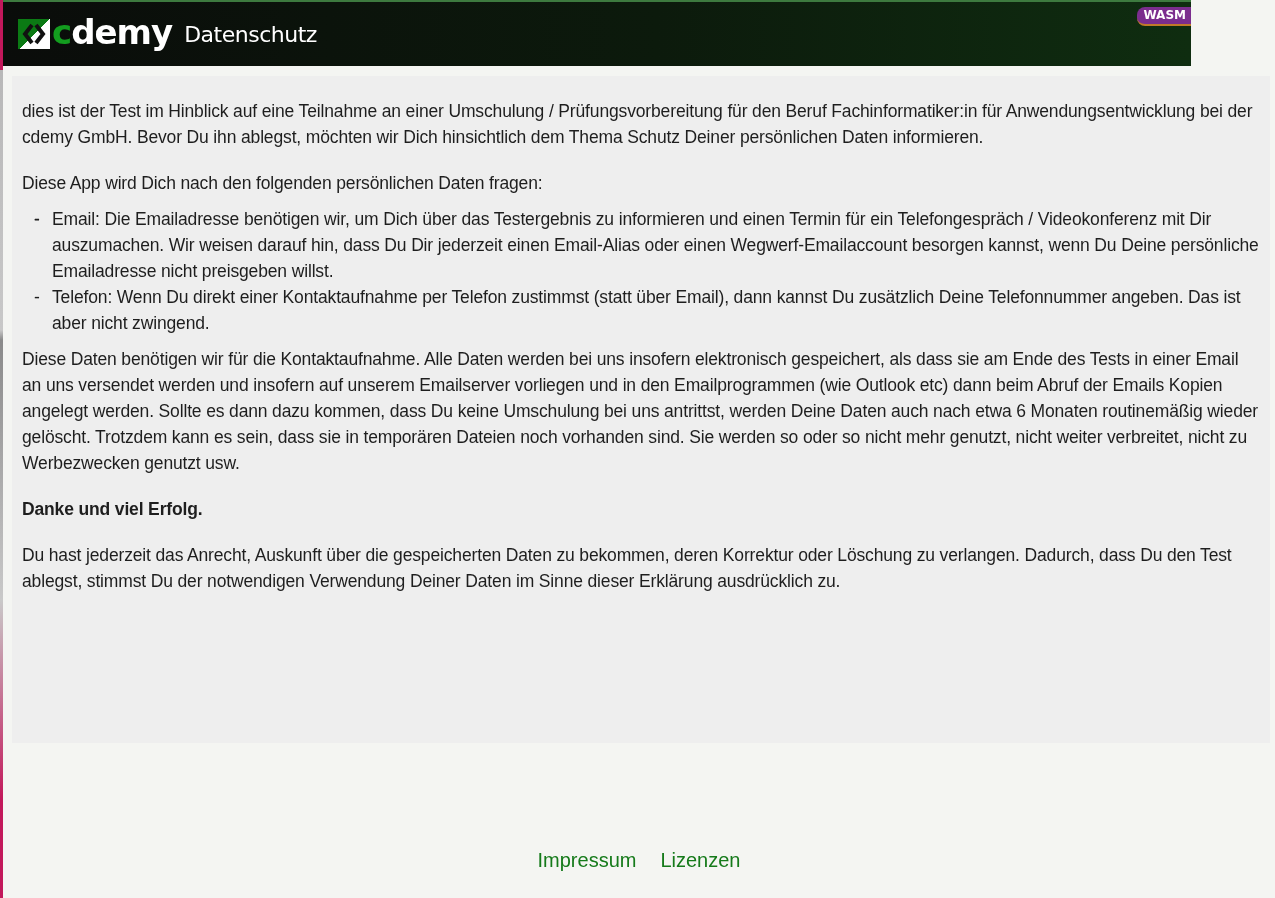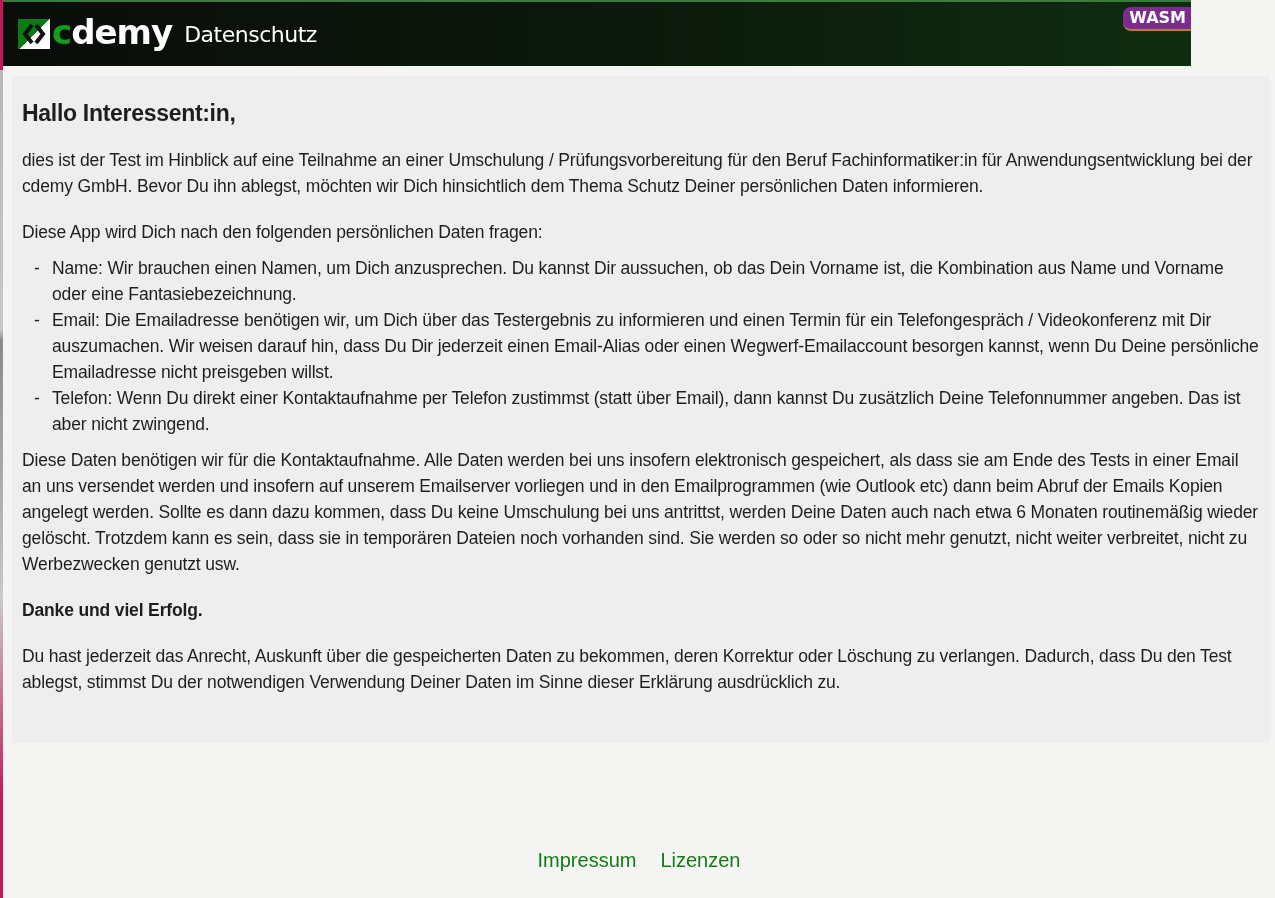--- a/index.html
+++ b/index.html
@@ -41,21 +41,21 @@
   }
   .logo-text .c { color: #139d1f; }
   .header-title {
     margin-left: 12px;
     color: #ffffff; font-size: 22px; font-weight: normal;
     font-family: "DejaVu Sans", sans-serif; letter-spacing: -0.5px;
   }
   .wasm-badge {
     position: absolute; right: 0; top: 5px;
     background: #7b2d8e; color: #fff;
-    font-size: 16px; font-weight: bold;
+    font-size: 12px; font-weight: bold;
     padding: 1px 5px 2px 6px;
     border-radius: 8px 0 0 8px;
     border-bottom: 2px solid #c07a2a;
     font-family: "DejaVu Sans", sans-serif;
   }
   .content-card {
     position: absolute; left: 9px; top: 76px; width: 1258px; height: 667px;
     background: #eeeeee;
     padding: 22px 10px 0 10px;
     font-size: 17.5px; line-height: 26px;
@@ -103,27 +103,25 @@
           <polyline points="18,6 25,15 18,24" fill="none" stroke="#111" stroke-width="4" stroke-linejoin="miter"></polyline>
         </svg>
       </div>
       <span class="logo-text"><span class="c">c</span><span>demy</span></span>
     </div>
     <h1 class="header-title">Datenschutz</h1>
     <span class="wasm-badge">WASM</span>
   </header>
 
   <main class="content-card">
-    <h2 class="greeting">Hallo Interessent:in,</h2>
     <p class="para intro">dies ist der Test im Hinblick auf eine Teilnahme an einer Umschulung / Prüfungsvorbereitung für den Beruf Fachinformatiker:in für Anwendungsentwicklung bei der cdemy GmbH. Bevor Du ihn ablegst, möchten wir Dich hinsichtlich dem Thema Schutz Deiner persönlichen Daten informieren.</p>
     <p class="para lead">Diese App wird Dich nach den folgenden persönlichen Daten fragen:</p>
     <ul class="items">
       <li>
         <span class="dash">-</span>
-        <span>Name: Wir brauchen einen Namen, um Dich anzusprechen. Du kannst Dir aussuchen, ob das Dein Vorname ist, die Kombination aus Name und Vorname oder eine Fantasiebezeichnung.</span>
       </li>
       <li>
         <span class="dash">-</span>
         <span>Email: Die Emailadresse benötigen wir, um Dich über das Testergebnis zu informieren und einen Termin für ein Telefongespräch / Videokonferenz mit Dir auszumachen. Wir weisen darauf hin, dass Du Dir jederzeit einen Email-Alias oder einen Wegwerf-Emailaccount besorgen kannst, wenn Du Deine persönliche Emailadresse nicht preisgeben willst.</span>
       </li>
       <li>
         <span class="dash">-</span>
         <span>Telefon: Wenn Du direkt einer Kontaktaufnahme per Telefon zustimmst (statt über Email), dann kannst Du zusätzlich Deine Telefonnummer angeben. Das ist aber nicht zwingend.</span>
       </li>
     </ul>

